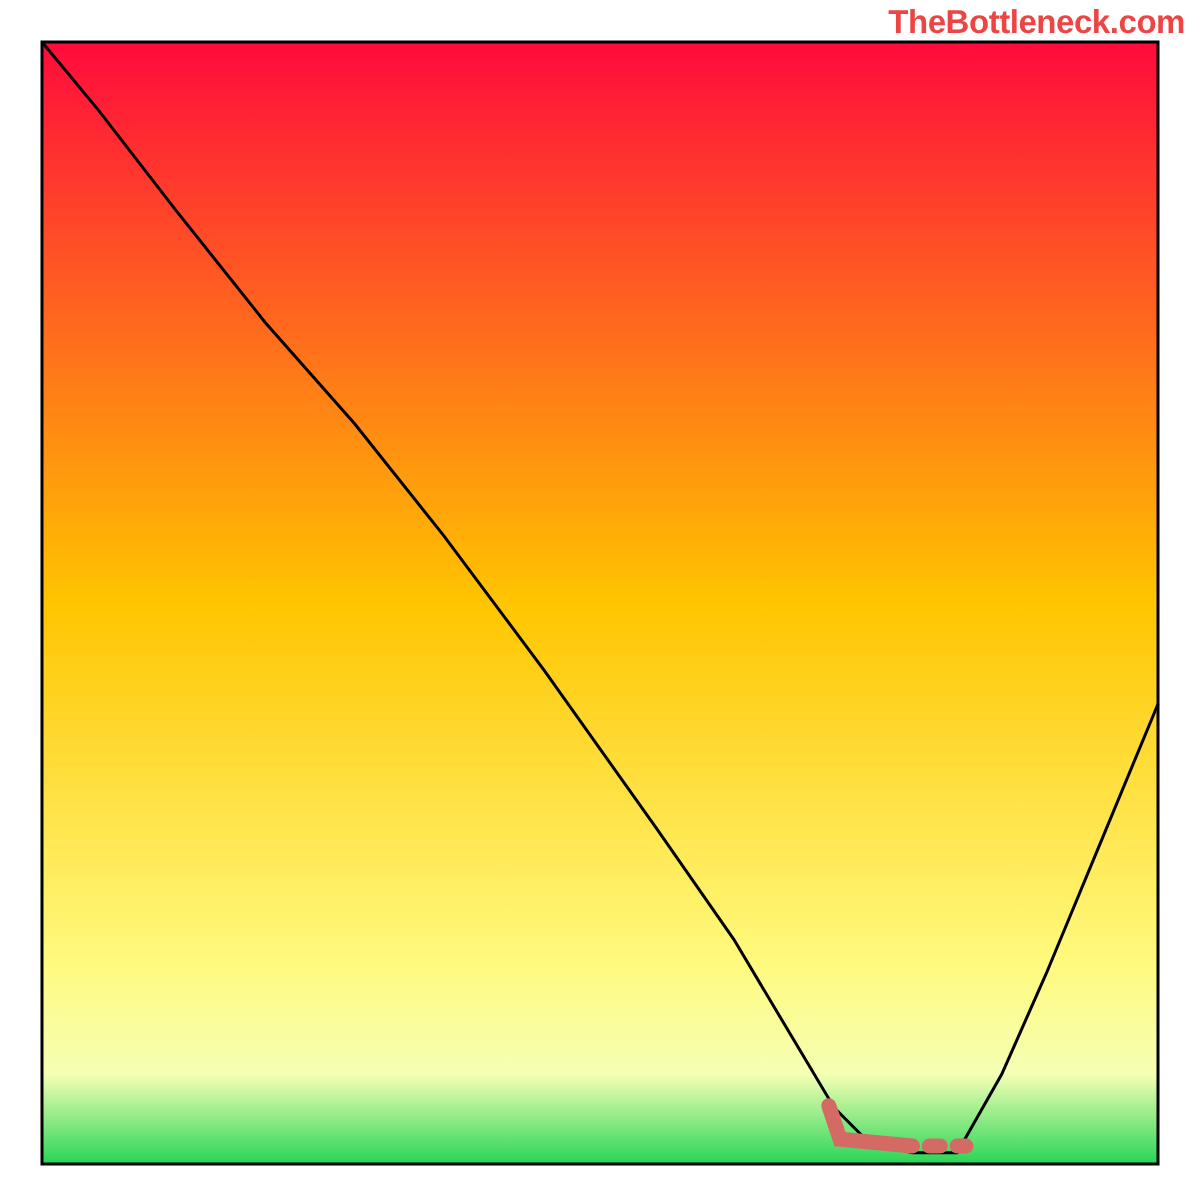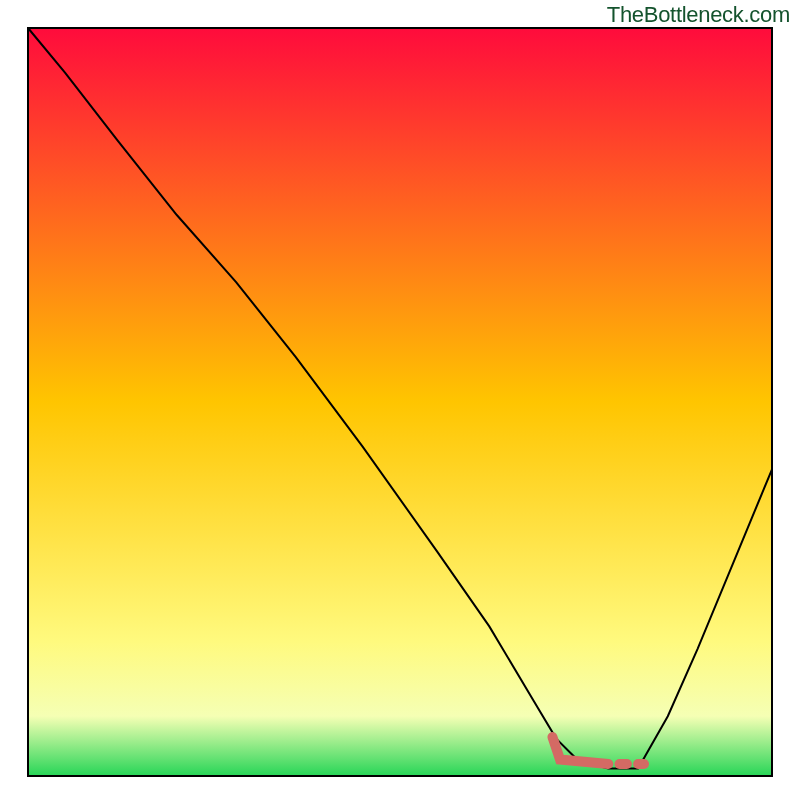--- a/index.html
+++ b/index.html
@@ -13,22 +13,22 @@
   .container {
     position: relative;
     width: 800px;
     height: 800px;
   }
   .watermark {
     position: absolute;
     top: 2px;
     right: 10px;
     font-size: 22px;
-    font-weight: 400;
-    color: #14532d;
+    font-weight: 700;
+    color: #ef4444;
     letter-spacing: -0.3px;
   }
   svg {
     display: block;
   }
 </style>
 </head>
 <body>
 <div class="container">
 

